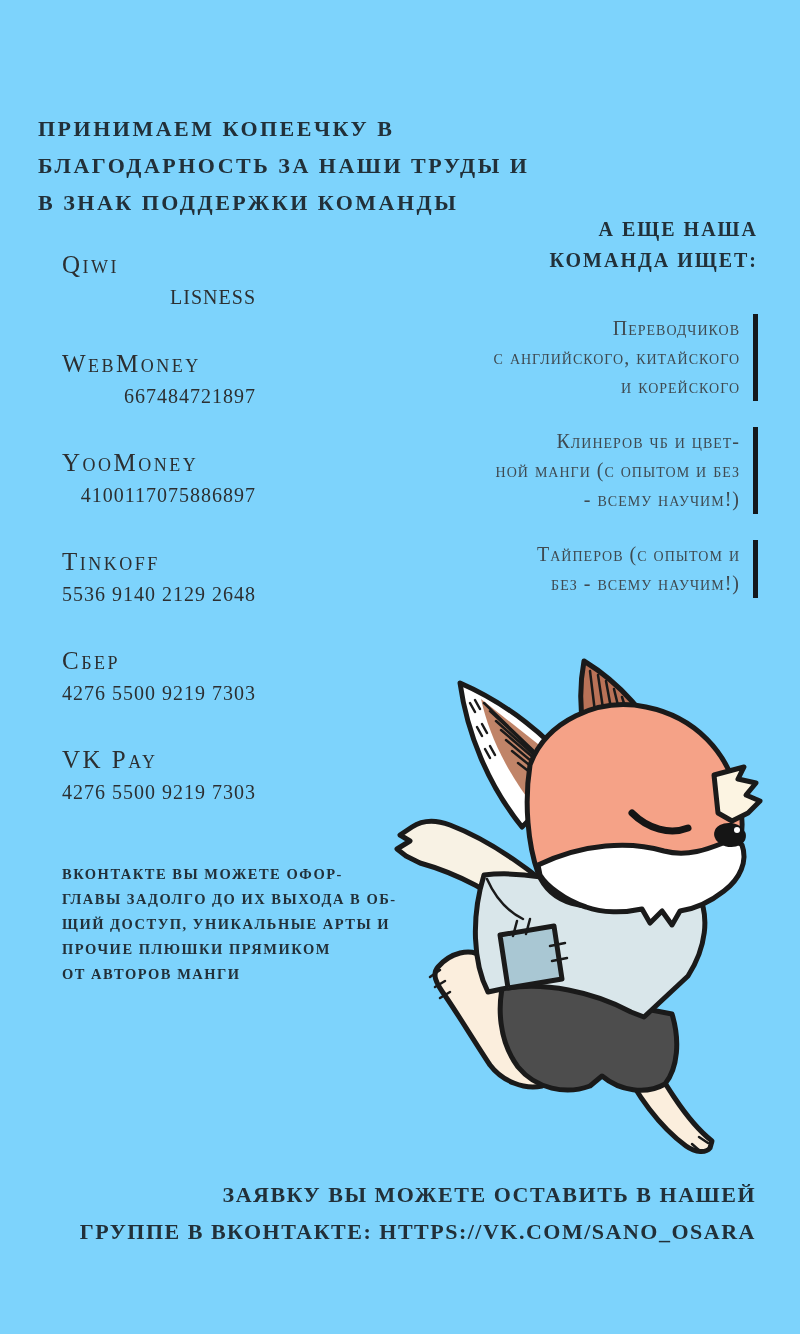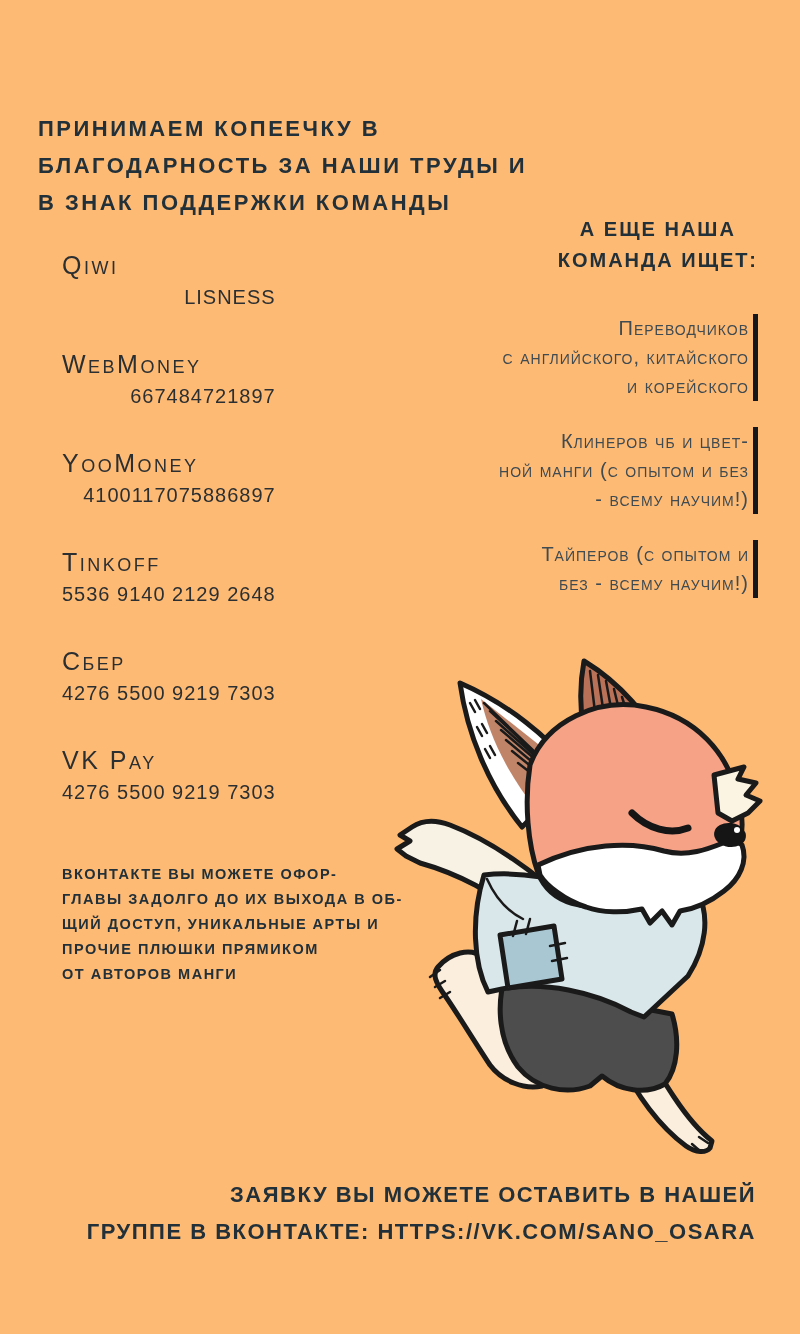--- a/index.html
+++ b/index.html
@@ -1,41 +1,41 @@
 <!DOCTYPE html>
 <html style="--text-dark: #223039; --payment-text: #2c2f31; --recruit-text: #3f4a51; --bar: #14181c; --fox-orange: #f5a287; --ear-inner: #c08468; --shirt-blue: #d9e6ea; --patch-blue: #a9c7d3; --shorts-gray: #4d4d4d; --cream: #fbeedd; --paw-cream: #f8f2e4; --tuft-cream: #fcf4e2;"><head>
 <meta charset="utf-8">
 <style>
   html,body{margin:0;padding:0;background:#ffffff;}
   .canvas{
-    position:relative;width:800px;height:1334px;background:#fdba74;overflow:hidden;
-    font-family:Liberation Sans, sans-serif;
+    position:relative;width:800px;height:1334px;background:#7dd3fc;overflow:hidden;
+    font-family:Liberation Serif, serif;
   }
   
   .header{
     position:absolute;left:38px;top:110px;
     font-weight:bold;font-size:22px;line-height:37px;letter-spacing:2.5px;
     color:var(--text-dark,#223039);white-space:nowrap;
   }
   
   .recruit-heading{
-    position:absolute;right:42px;top:214px;text-align:center;
+    position:absolute;right:42px;top:214px;text-align:right;
     font-weight:bold;font-size:20px;line-height:31px;letter-spacing:2px;
     color:var(--text-dark,#223039);white-space:nowrap;
   }
   
   .payments{position:absolute;left:62px;top:250px;color:var(--payment-text,#2c2f31);}
   .payment{margin-bottom:35px;}
   .payment-name{display:block;font-variant:small-caps;font-size:25px;line-height:30px;letter-spacing:2.5px;}
   .payment-value{display:block;font-size:20px;line-height:34px;letter-spacing:1px;text-align:right;}
   
   .recruit-items{position:absolute;right:42px;top:314px;width:380px;}
   .recruit-item{
     text-align:right;margin-bottom:26px;
-    border-right:5px solid var(--bar,#14181c);padding-right:4px;
+    border-right:5px solid var(--bar,#14181c);padding-right:13px;
     font-variant:small-caps;font-size:20px;line-height:29px;letter-spacing:1px;
     color:var(--recruit-text,#3f4a51);
   }
   .recruit-line{display:block;white-space:nowrap;}
   
   .donut{
     position:absolute;left:62px;top:862px;
     font-weight:bold;font-size:14.5px;line-height:25px;letter-spacing:1.5px;
     color:var(--text-dark,#223039);white-space:nowrap;
   }

